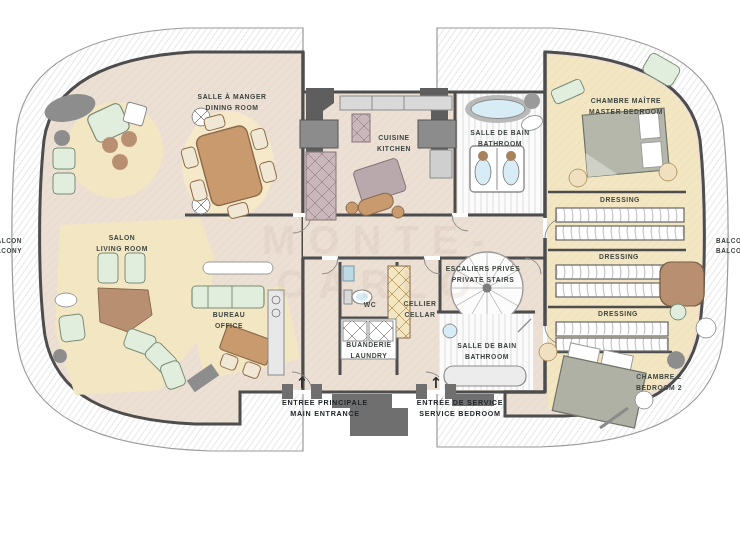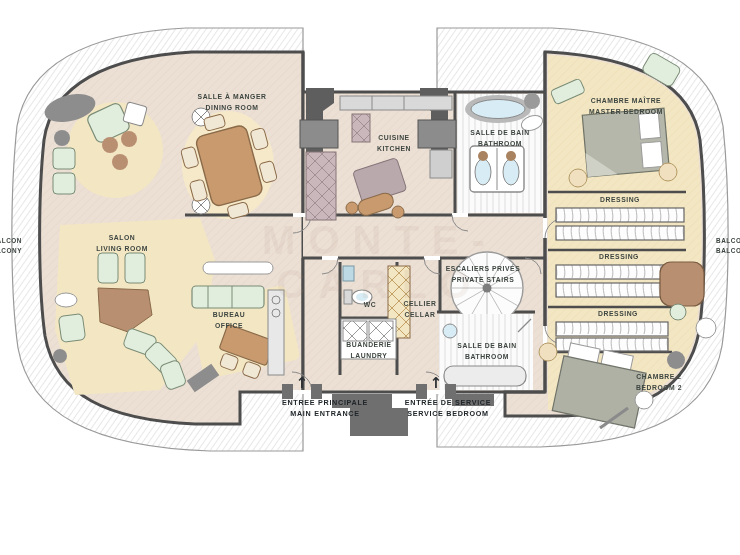--- a/index.html
+++ b/index.html
@@ -398,18 +398,18 @@
   <span>BALCON</span>
   <span>BALCONY</span>
 </div>
 
 <div class="arrow" style="left:302px;top:376px">↑</div>
 <div class="arrow" style="left:436px;top:376px">↑</div>
 <div class="lbl ent" style="left:301px;top:397px">
   <span>ENTREE PRINCIPALE</span>
   <span>MAIN ENTRANCE</span>
 </div>
-<div class="lbl ent" style="left:424px;top:397px">
+<div class="lbl ent" style="left:436px;top:397px">
   <span>ENTRÉE DE SERVICE</span>
   <span>SERVICE BEDROOM</span>
 </div>
 
 </div>
 
 </body></html>

